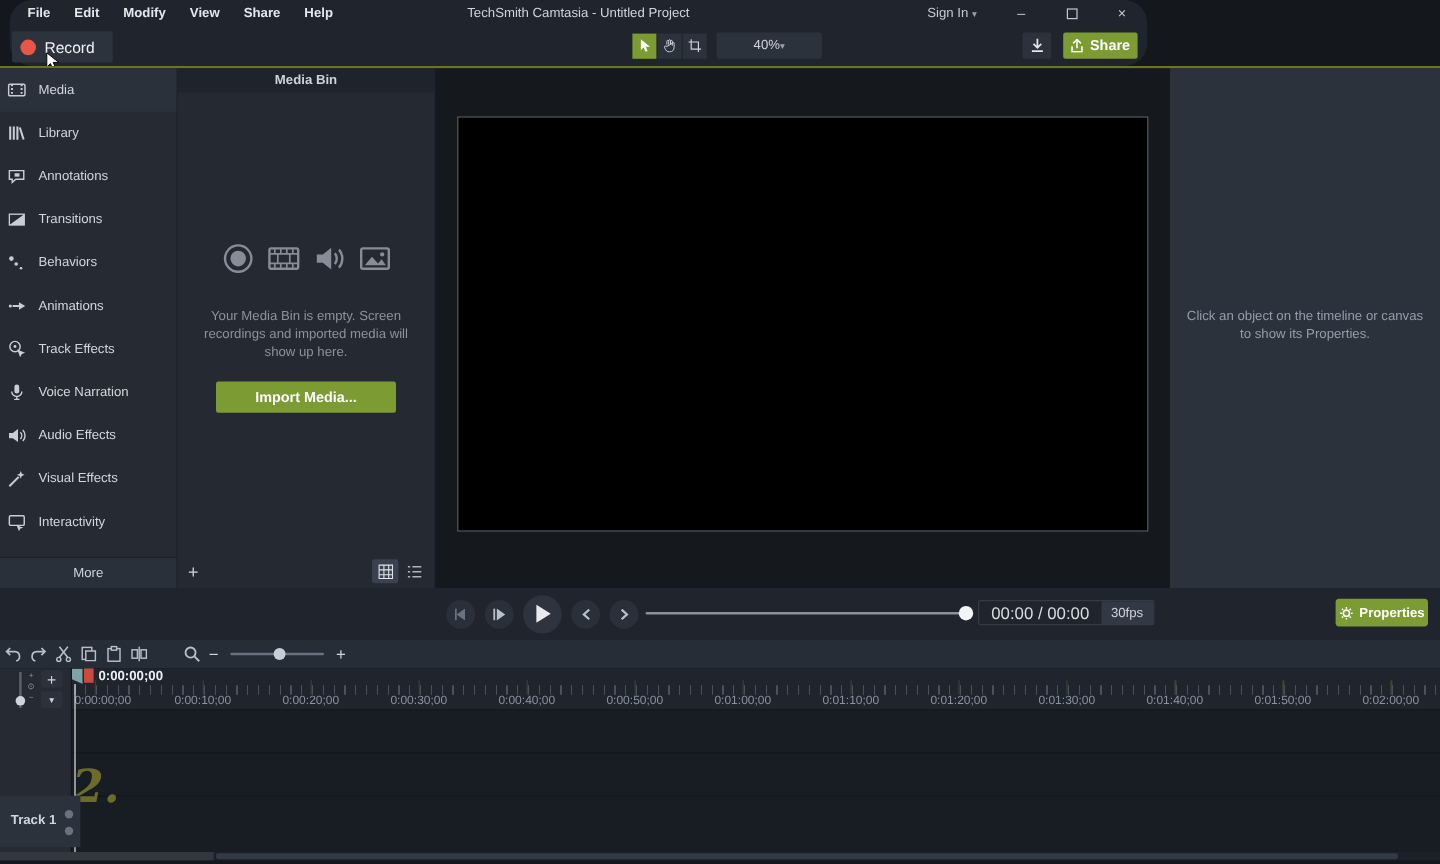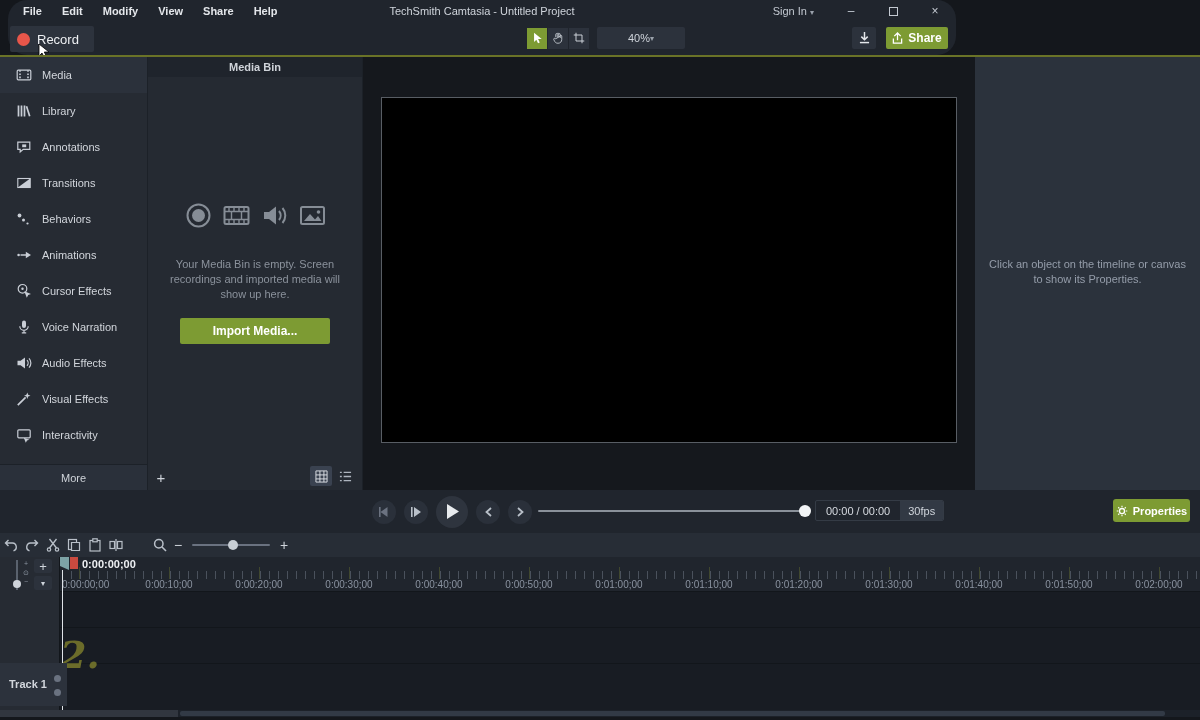--- a/index.html
+++ b/index.html
@@ -31,21 +31,21 @@
 
   .export-btn { position:absolute; right:80px; top:27px; width:24px; height:22px; background:#2c323c; border-radius:2px; display:flex; align-items:center; justify-content:center; color:#e4e7eb; }
   .share-btn { position:absolute; right:8px; top:27px; width:62px; height:22px; background:#7d9b33; border-radius:2px; display:flex; align-items:center; justify-content:center; gap:5px; color:#fff; font-weight:bold; font-size:12px; }
 
   .accent-line { position:absolute; left:0; top:55px; width:1200px; height:2px; background:#6a7327; }
 
   
   .content { position:absolute; left:0; top:57px; width:1200px; height:433px; display:flex; }
 
   .sidebar { width:148px; background:#262b33; position:relative; border-right:1px solid #1c2128; }
-  .side-item { height:36px; display:flex; align-items:center; gap:10px; padding-left:16px; color:#d2d6dc; font-size:11px; }
+  .side-item { height:36px; display:flex; align-items:center; gap:10px; padding-left:6px; color:#d2d6dc; font-size:11px; }
   .side-item.selected { background:#2b313b; }
   .side-item .icn { width:16px; height:16px; color:#c9ced6; flex:0 0 16px; }
   .side-item .icn svg { width:16px; height:16px; display:block; }
   .side-more { position:absolute; left:0; bottom:0; width:100%; height:26px; display:flex; align-items:center; justify-content:center; color:#cfd3d9; background:#2a303a; border-top:1px solid #1c2128; }
 
   .mediabin { width:215px; background:#252a32; position:relative; border-right:1px solid #1c2128; }
   .mediabin-header { height:20px; background:#1f242c; display:flex; align-items:center; justify-content:center; color:#cfd3d9; font-weight:bold; font-size:11px; }
   .empty-state { position:absolute; left:0; top:145px; width:100%; text-align:center; }
   .empty-icons { display:flex; justify-content:center; gap:11px; color:#868d96; }
   .empty-icons svg { width:27px; height:27px; display:block; }
@@ -64,21 +64,21 @@
 
   
   .playbar { position:absolute; left:0; top:490px; width:1200px; height:43px; background:#20252d; }
   .pb-controls { position:absolute; left:372px; top:0; height:43px; display:flex; align-items:center; gap:8px; }
   .pb-btn { width:24px; height:24px; border-radius:50%; background:#2a303a; display:flex; align-items:center; justify-content:center; color:#b9c0c9; }
   .pb-btn.dim { color:#6b7280; }
   .pb-play { width:32px; height:32px; border-radius:50%; background:#2e343e; display:flex; align-items:center; justify-content:center; color:#e8ebee; }
   .pb-slider { position:absolute; left:538px; top:20px; width:267px; height:2px; background:#8a919a; border-radius:1px; }
   .pb-knob { position:absolute; right:-6px; top:-5px; width:12px; height:12px; background:#f2f4f6; border-radius:50%; }
   .pb-time { position:absolute; left:815px; top:10px; height:21px; display:flex; align-items:center; border:1px solid #343b45; border-radius:2px; overflow:hidden; }
-  .pb-time .time { padding:0 10px; color:#d6dae0; font-size:11px; }
+  .pb-time .time { padding:0 10px; color:#d6dae0; font-size:14px; }
   .pb-time .fps { padding:0 8px; height:100%; display:flex; align-items:center; background:#323944; color:#cfd4db; font-size:11px; }
   .props-btn { position:absolute; right:10px; top:9px; width:77px; height:23px; background:#7d9b33; border-radius:3px; display:flex; align-items:center; justify-content:center; gap:5px; color:#fff; font-weight:bold; font-size:11px; }
 
   
   .tl-toolbar { position:absolute; left:0; top:533px; width:1200px; height:24px; background:#272d36; display:flex; align-items:center; }
   .tb-icon { width:20px; height:20px; margin-left:1px; display:flex; align-items:center; justify-content:center; color:#b9c0c9; }
   .tb-icon svg { width:14px; height:14px; display:block; }
   .tb-sep { width:10px; }
   .zoom-minus, .zoom-plus { color:#cfd4db; font-size:14px; width:16px; text-align:center; }
   .zoom-track { position:relative; width:78px; height:2px; background:#6a7280; margin:0 6px; border-radius:1px; }
@@ -252,21 +252,21 @@
           <span>Animations</span>
         </div>
         <div class="side-item">
           <span class="icn">
             <svg viewBox="0 0 16 16">
               <circle cx="6.5" cy="5.8" r="4.3" fill="none" stroke="currentColor" stroke-width="1.2"></circle>
               <circle cx="6.5" cy="5.8" r="1.2" fill="currentColor"></circle>
               <path d="M8.3 8.3l2.5 6.5 1.4-2.7 2.8-1.2z" fill="currentColor"></path>
             </svg>
           </span>
-          <span>Cursor Effects</span>
+          <span>Track Effects</span>
         </div>
         <div class="side-item">
           <span class="icn">
             <svg viewBox="0 0 16 16">
               <rect x="6" y="1.5" width="4" height="7.5" rx="2" fill="currentColor"></rect>
               <path d="M3.8 7.2a4.2 4.2 0 008.4 0M8 11.4v2.4M5.8 13.8h4.4" fill="none" stroke="currentColor" stroke-width="1.2"></path>
             </svg>
           </span>
           <span>Voice Narration</span>
         </div>

